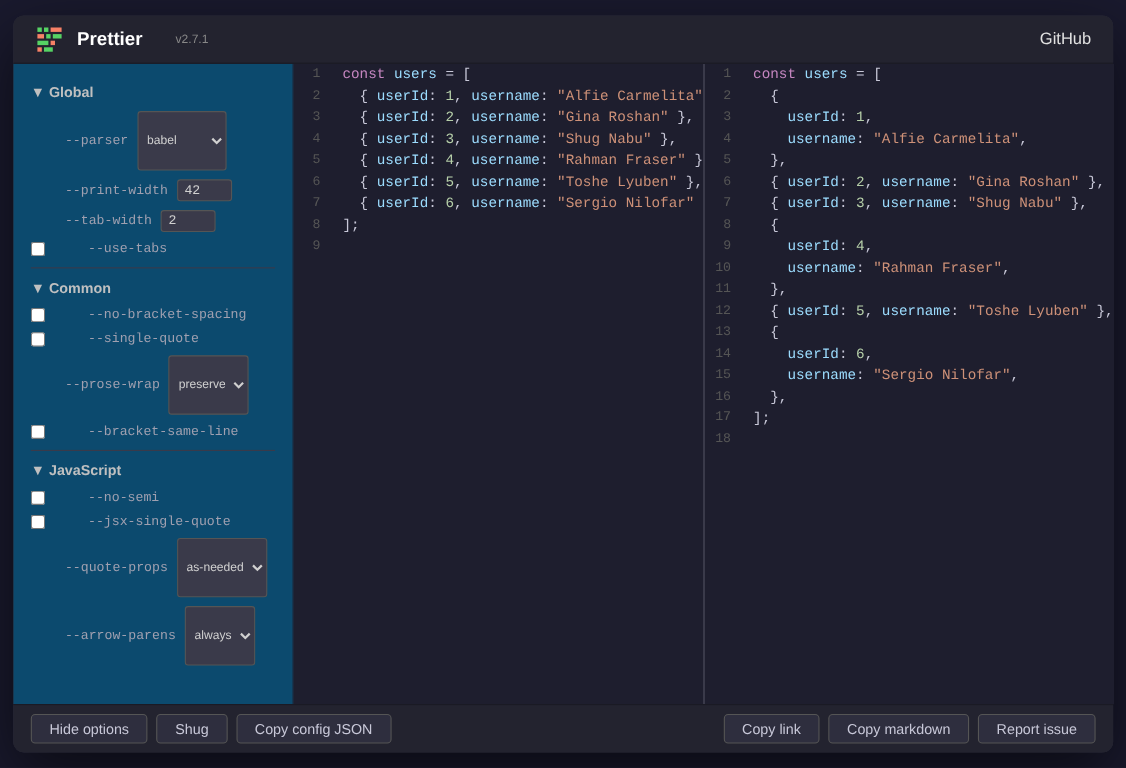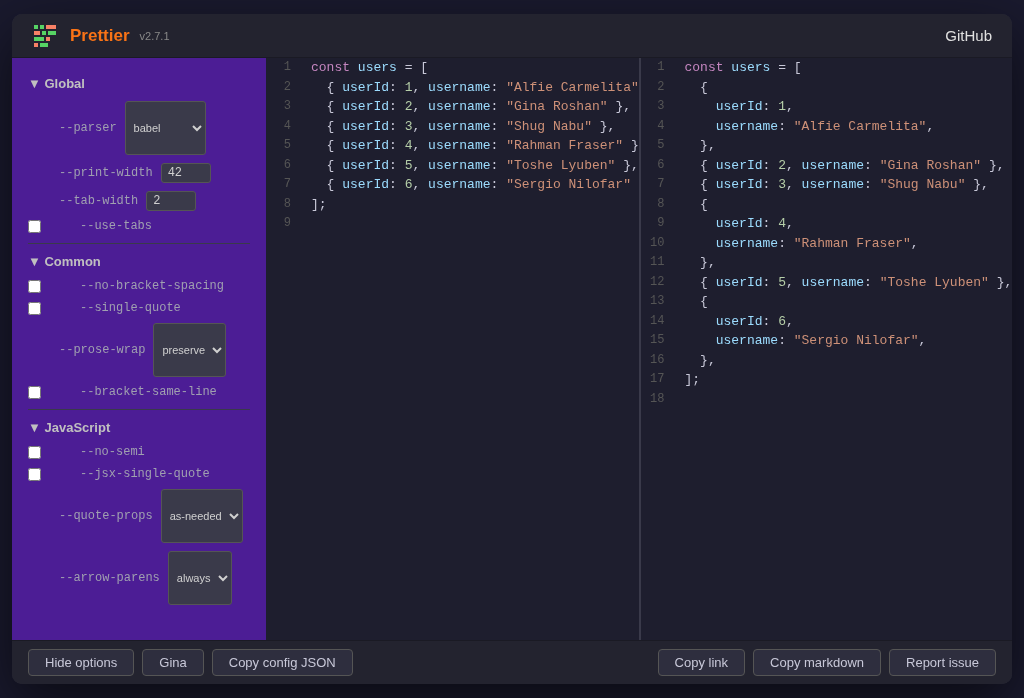--- a/index.html
+++ b/index.html
@@ -41,49 +41,49 @@
       align-items: center;
       gap: 10px;
     }
 
     .logo-icon {
       width: 28px;
       height: 28px;
     }
 
     .title-text {
-      color: #f97316;
+      color: #ffffff;
       font-size: 17px;
       font-weight: 600;
     }
 
     .version-text {
       color: #888;
       font-size: 11px;
-      margin-left: 0;
+      margin-left: 20px;
     }
 
     .github-link {
       color: #e0e0e0;
       font-size: 15px;
       text-decoration: none;
       cursor: pointer;
     }
 
     
     .main-content {
       display: flex;
       flex: 1;
       overflow: hidden;
     }
 
     
     .sidebar {
       width: 255px;
-      background: #4c1d95;
+      background: #0c4a6e;
       border-right: 1px solid #1e1e2e;
       overflow-y: auto;
       flex-shrink: 0;
       padding: 12px 16px;
     }
 
     .sidebar::-webkit-scrollbar { width: 6px; }
     .sidebar::-webkit-scrollbar-track { background: transparent; }
     .sidebar::-webkit-scrollbar-thumb { background: #444; border-radius: 3px; }
 
@@ -486,21 +486,21 @@
             <span class="line-num">18</span>
             <span class="line-code"></span>
           </div>
       </div>
 
     </div>
   </div>
 
   <div class="bottom-bar">
     <button class="btn btn-secondary">Hide options</button>
-    <button class="btn btn-secondary">Gina</button>
+    <button class="btn btn-secondary">Shug</button>
     <button class="btn btn-secondary">Copy config JSON</button>
     <div class="bottom-bar-right">
       <button class="btn btn-secondary">Copy link</button>
       <button class="btn btn-secondary">Copy markdown</button>
       <button class="btn btn-secondary">Report issue</button>
     </div>
   </div>
 
 </div>
 

